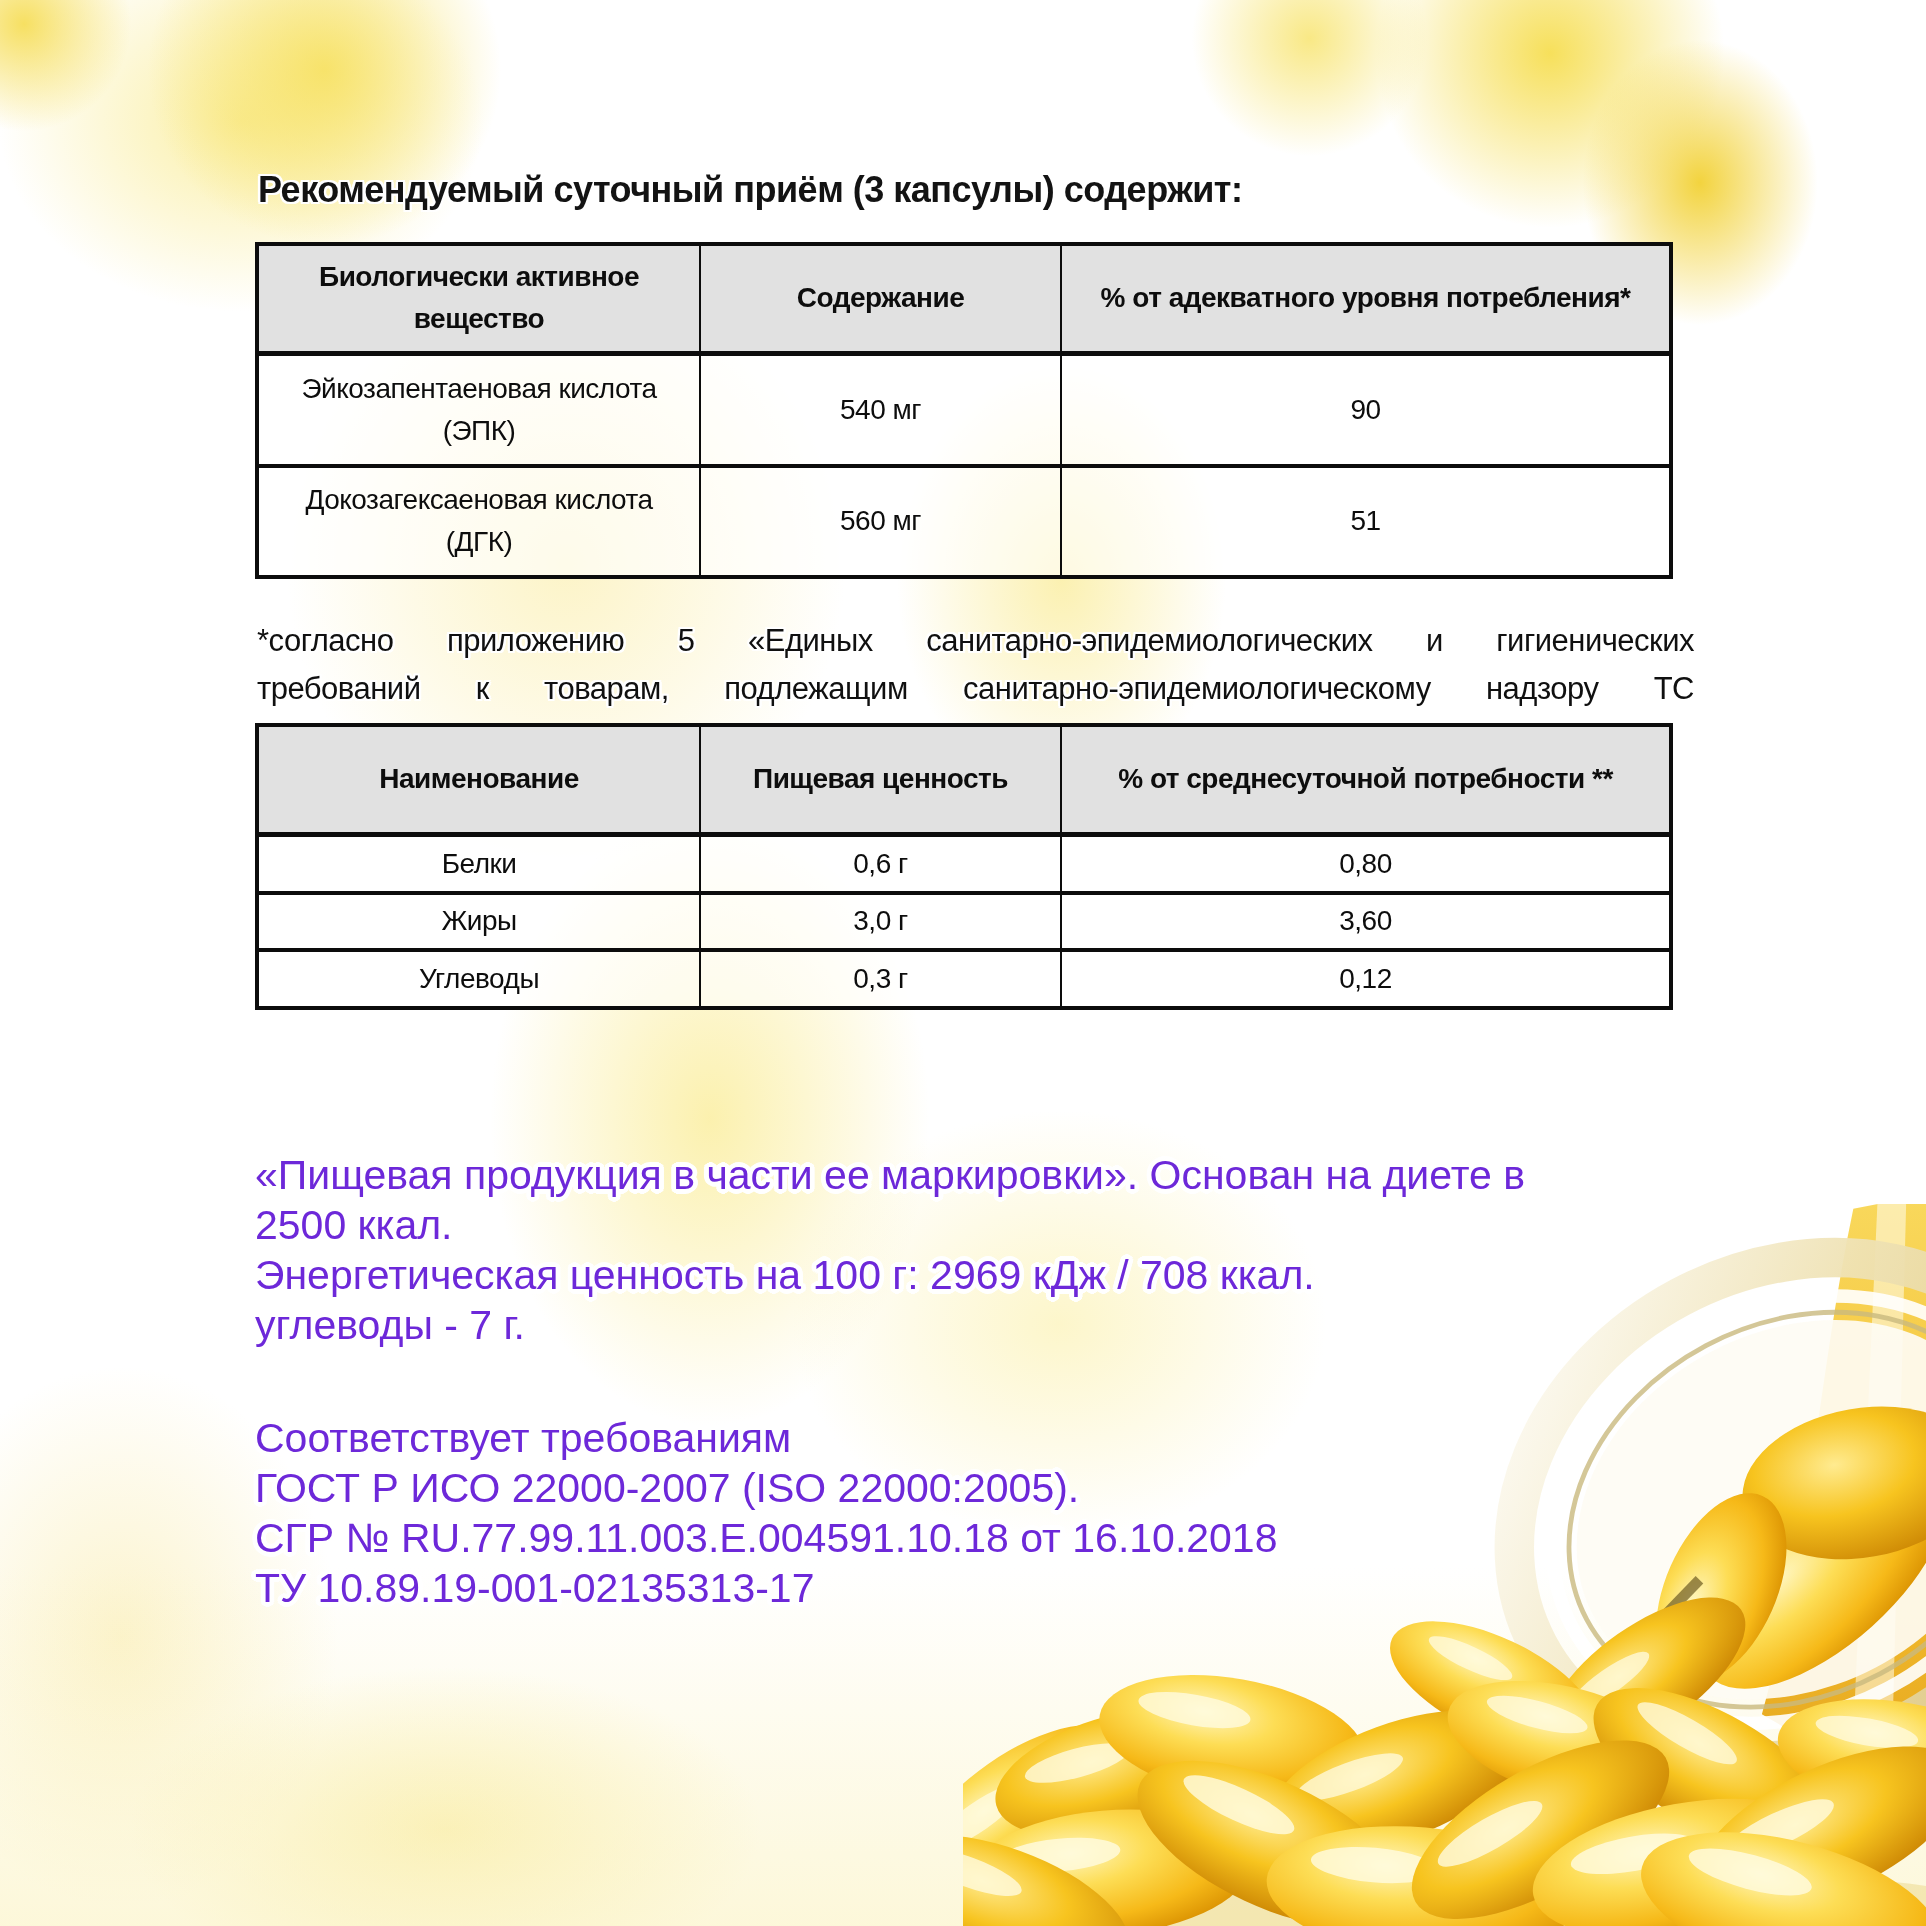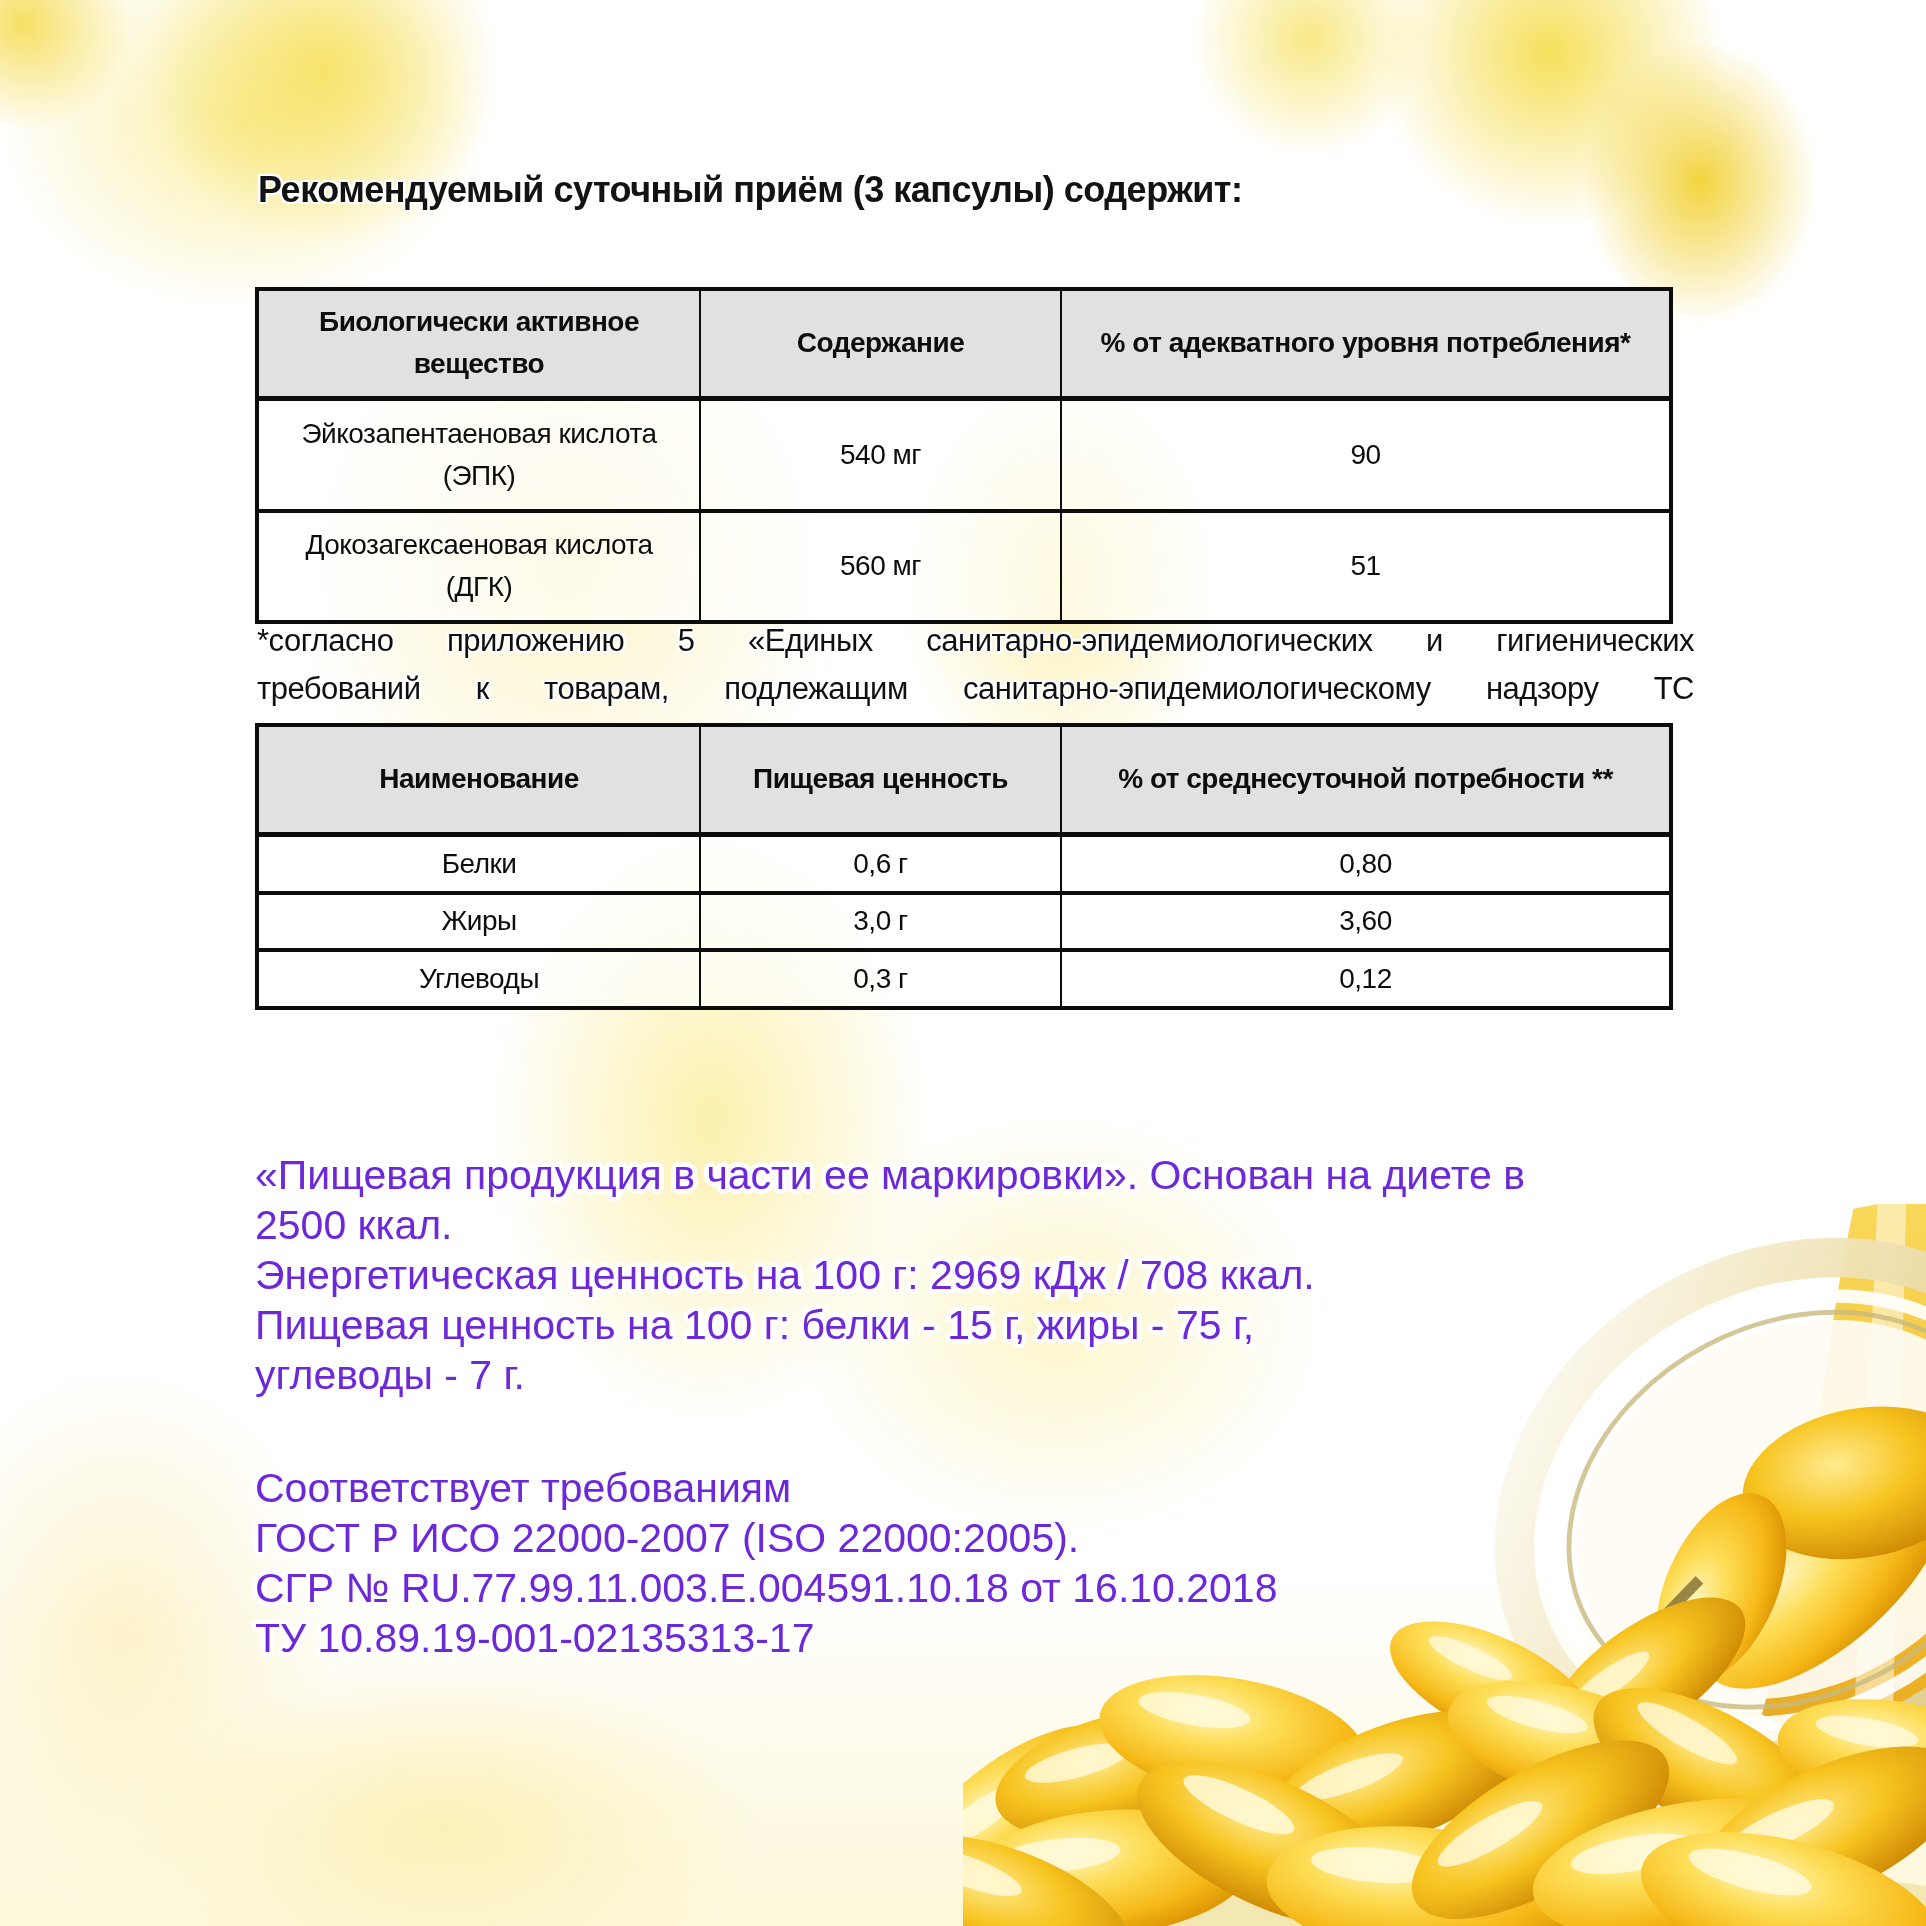--- a/index.html
+++ b/index.html
@@ -41,21 +41,21 @@
   .title{
     position:absolute;left:246px;top:169px;
     font-size:36px;font-weight:bold;color:#131313;letter-spacing:-0.5px;
     white-space:nowrap;
   }
   table.tbl{
     position:absolute;left:243px;
     width:1414px;border-collapse:collapse;table-layout:fixed;
     border:4.3px solid #0c0c0c;
   }
-  #table1{top:242px;margin-top:45px;}
+  #table1{top:242px;}
   #table2{top:723px;}
   .tbl th,.tbl td{
     border-left:2.4px solid #0c0c0c;border-right:2.4px solid #0c0c0c;
     text-align:center;vertical-align:middle;
     font-size:28px;color:#0d0d0d;letter-spacing:-0.5px;
     padding:2.9px 11.6px;line-height:1.5;
   }
   .tbl th{background:#E1E1E1;font-weight:bold;border-bottom:5.8px solid #0c0c0c;height:99px;}
   .tbl td{background:rgba(255,255,255,.62);border-top:4.3px solid #0c0c0c;border-bottom:4.3px solid #0c0c0c;}
   #table1 td{height:102px;}
@@ -281,21 +281,20 @@
           <td>0,12</td>
         </tr>
       </tbody>
     </table>
 
 
     <div class="info-block">
       <div class="info-line ol-lg">«Пищевая продукция в части ее маркировки». Основан на диете в</div>
       <div class="info-line ol-lg">2500 ккал.</div>
       <div class="info-line ol-lg">Энергетическая ценность на 100 г: 2969 кДж / 708 ккал.</div>
-      <div class="info-line ol-lg">Пищевая ценность на 100 г: белки - 15 г, жиры - 75 г,</div>
       <div class="info-line ol-lg">углеводы - 7 г.</div>
       <div class="info-line ol-lg gap">Соответствует требованиям</div>
       <div class="info-line ol-lg">ГОСТ Р ИСО 22000-2007 (ISO 22000:2005).</div>
       <div class="info-line ol-lg">СГР № RU.77.99.11.003.Е.004591.10.18 от 16.10.2018</div>
       <div class="info-line ol-lg">ТУ 10.89.19-001-02135313-17</div>
     </div>
 
   </div>
 </div>
 

